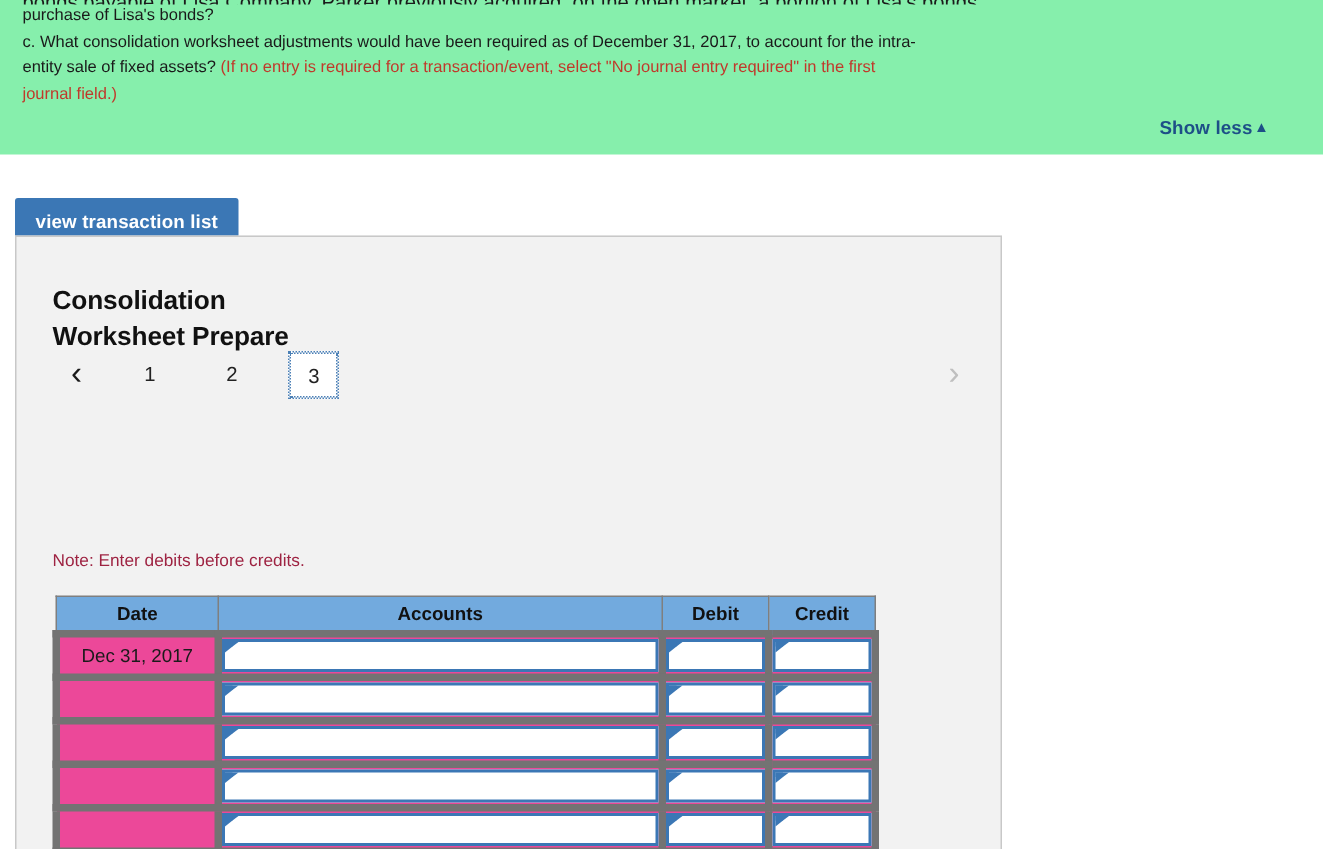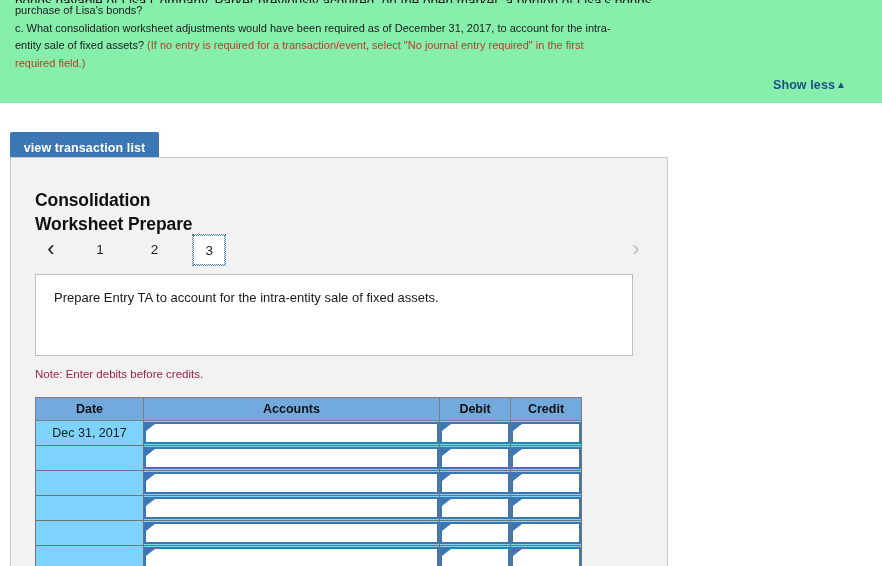--- a/index.html
+++ b/index.html
@@ -210,24 +210,24 @@
     background: #72aade;
     border: 1px solid #7f7f7f;
     height: 22px;
     font-size: 12.5px;
     font-weight: bold;
     color: #111111;
     text-align: center;
     padding: 0;
   }
   table.journal td {
-    border: 1px solid #737373;
+    border: 5px solid #737373;
     height: 24px;
     padding: 0;
-    background: #7dd3fc;
+    background: #ec4899;
     vertical-align: middle;
   }
   .col-date   { width: 108px; }
   .col-acct   { width: 296px; }
   .col-debit  { width: 71px; }
   .col-credit { width: 71px; }
 
   td.date-cell {
     text-align: center;
     font-size: 12.5px;
@@ -265,21 +265,21 @@
 <body>
 
 <div class="question-banner">
 
   <div class="q-clipped-line">bonds payable of Lisa Company. Parker previously acquired, on the open market, a portion of Lisa's bonds.</div>
 
   <div class="q-text">
     <span class="q-line">purchase of Lisa's bonds?</span>
     <span class="q-line">c. What consolidation worksheet adjustments would have been required as of December 31, 2017, to account for the intra-</span>
     <span class="q-line"><span>entity sale of fixed assets? </span><span class="q-red">(If no entry is required for a transaction/event, select "No journal entry required" in the first</span></span>
-    <span class="q-line q-red">required field.)</span>
+    <span class="q-line q-red">journal field.)</span>
   </div>
 
   <div class="show-less">
     <span>Show less</span><span class="caret">▲</span>
   </div>
 </div>
 
 <button class="vtl-button">view transaction list</button>
 
 <div class="panel">
@@ -292,23 +292,20 @@
   <div class="pager">
     <div class="pager-prev">‹</div>
     <div class="pager-pages">
       <span class="page-num">1</span>
       <span class="page-num">2</span>
       <span class="page-num active">3</span>
     </div>
     <div class="pager-next">›</div>
   </div>
 
-  <div class="instruction-box">
-    <div class="instruction-text">Prepare Entry TA to account for the intra-entity sale of fixed assets.</div>
-  </div>
 
   <div class="note">Note: Enter debits before credits.</div>
 
   <div class="journal-wrap">
     <table class="journal">
       <colgroup>
         <col class="col-date">
         <col class="col-acct">
         <col class="col-debit">
         <col class="col-credit">

